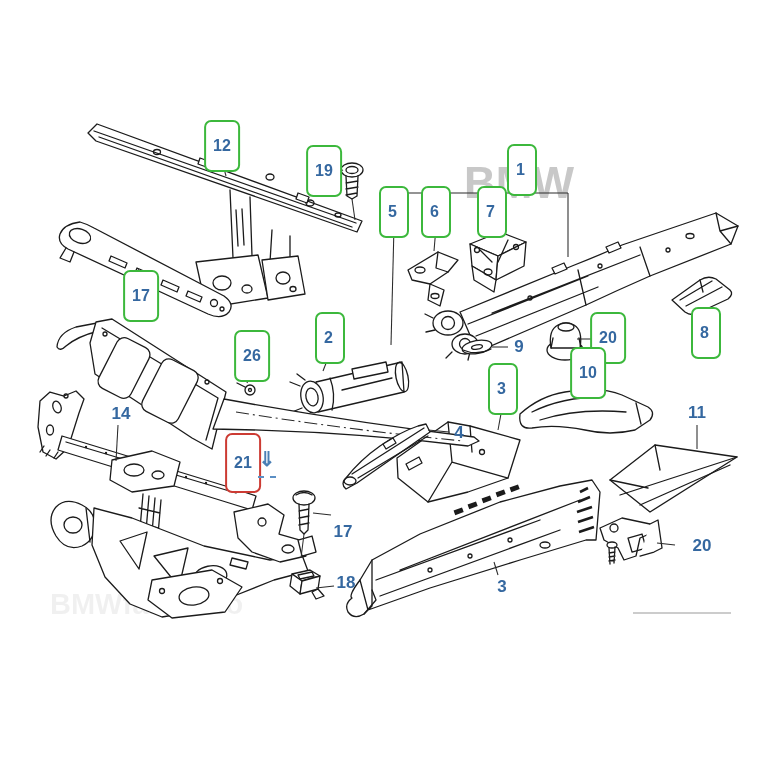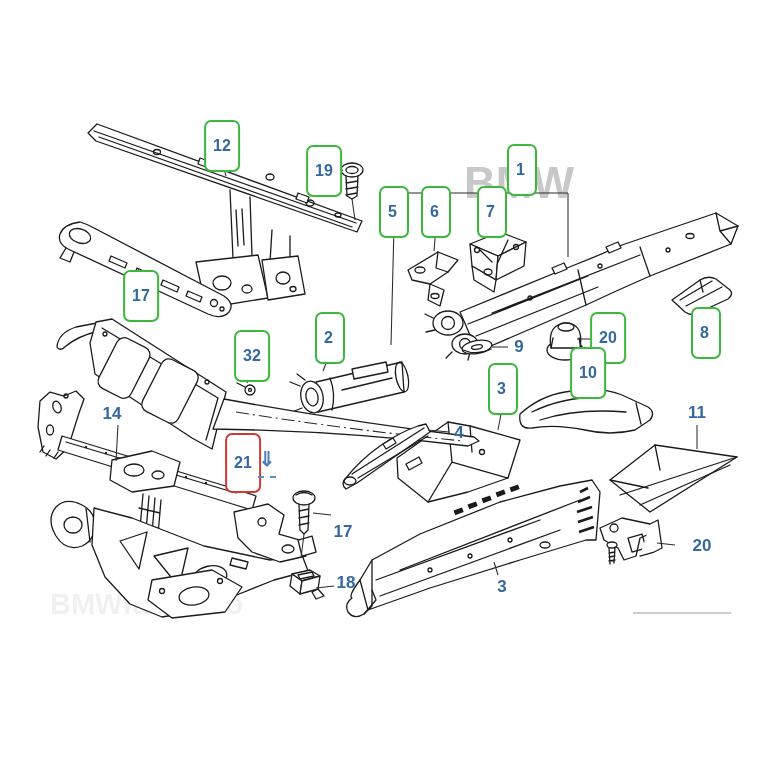--- a/index.html
+++ b/index.html
@@ -306,31 +306,31 @@
   </svg>
 
   <div class="co green" style="left:222px;top:146px">12</div>
   <div class="co green" style="left:324px;top:171px">19</div>
   <div class="co green" style="left:141px;top:296px">17</div>
   <div class="co green" style="left:522px;top:170px">1</div>
   <div class="co green" style="left:394px;top:212px">5</div>
   <div class="co green" style="left:436px;top:212px">6</div>
   <div class="co green" style="left:492px;top:212px">7</div>
   <div class="co green" style="left:330px;top:338px">2</div>
-  <div class="co green" style="left:252px;top:356px">32</div>
+  <div class="co green" style="left:252px;top:356px">26</div>
   <div class="co green" style="left:608px;top:338px">20</div>
   <div class="co green" style="left:706px;top:333px">8</div>
   <div class="co green" style="left:588px;top:373px">10</div>
   <div class="co green" style="left:503px;top:389px">3</div>
   <div class="co red" style="left:243px;top:463px">21</div>
 
   <div class="co plain" style="left:519px;top:346px">9</div>
   <div class="co plain" style="left:459px;top:432px">4</div>
   <div class="co plain" style="left:697px;top:412px">11</div>
-  <div class="co plain" style="left:112px;top:413px">14</div>
+  <div class="co plain" style="left:121px;top:413px">14</div>
   <div class="co plain" style="left:502px;top:586px">3</div>
   <div class="co plain" style="left:343px;top:531px">17</div>
   <div class="co plain" style="left:346px;top:582px">18</div>
   <div class="co plain" style="left:702px;top:545px">20</div>
 
   <div class="arrow" style="left:267px;top:459px">⇓</div>
   <div class="dashes" style="left:258px;top:476px"></div>
 </div>
 
 </body></html>

